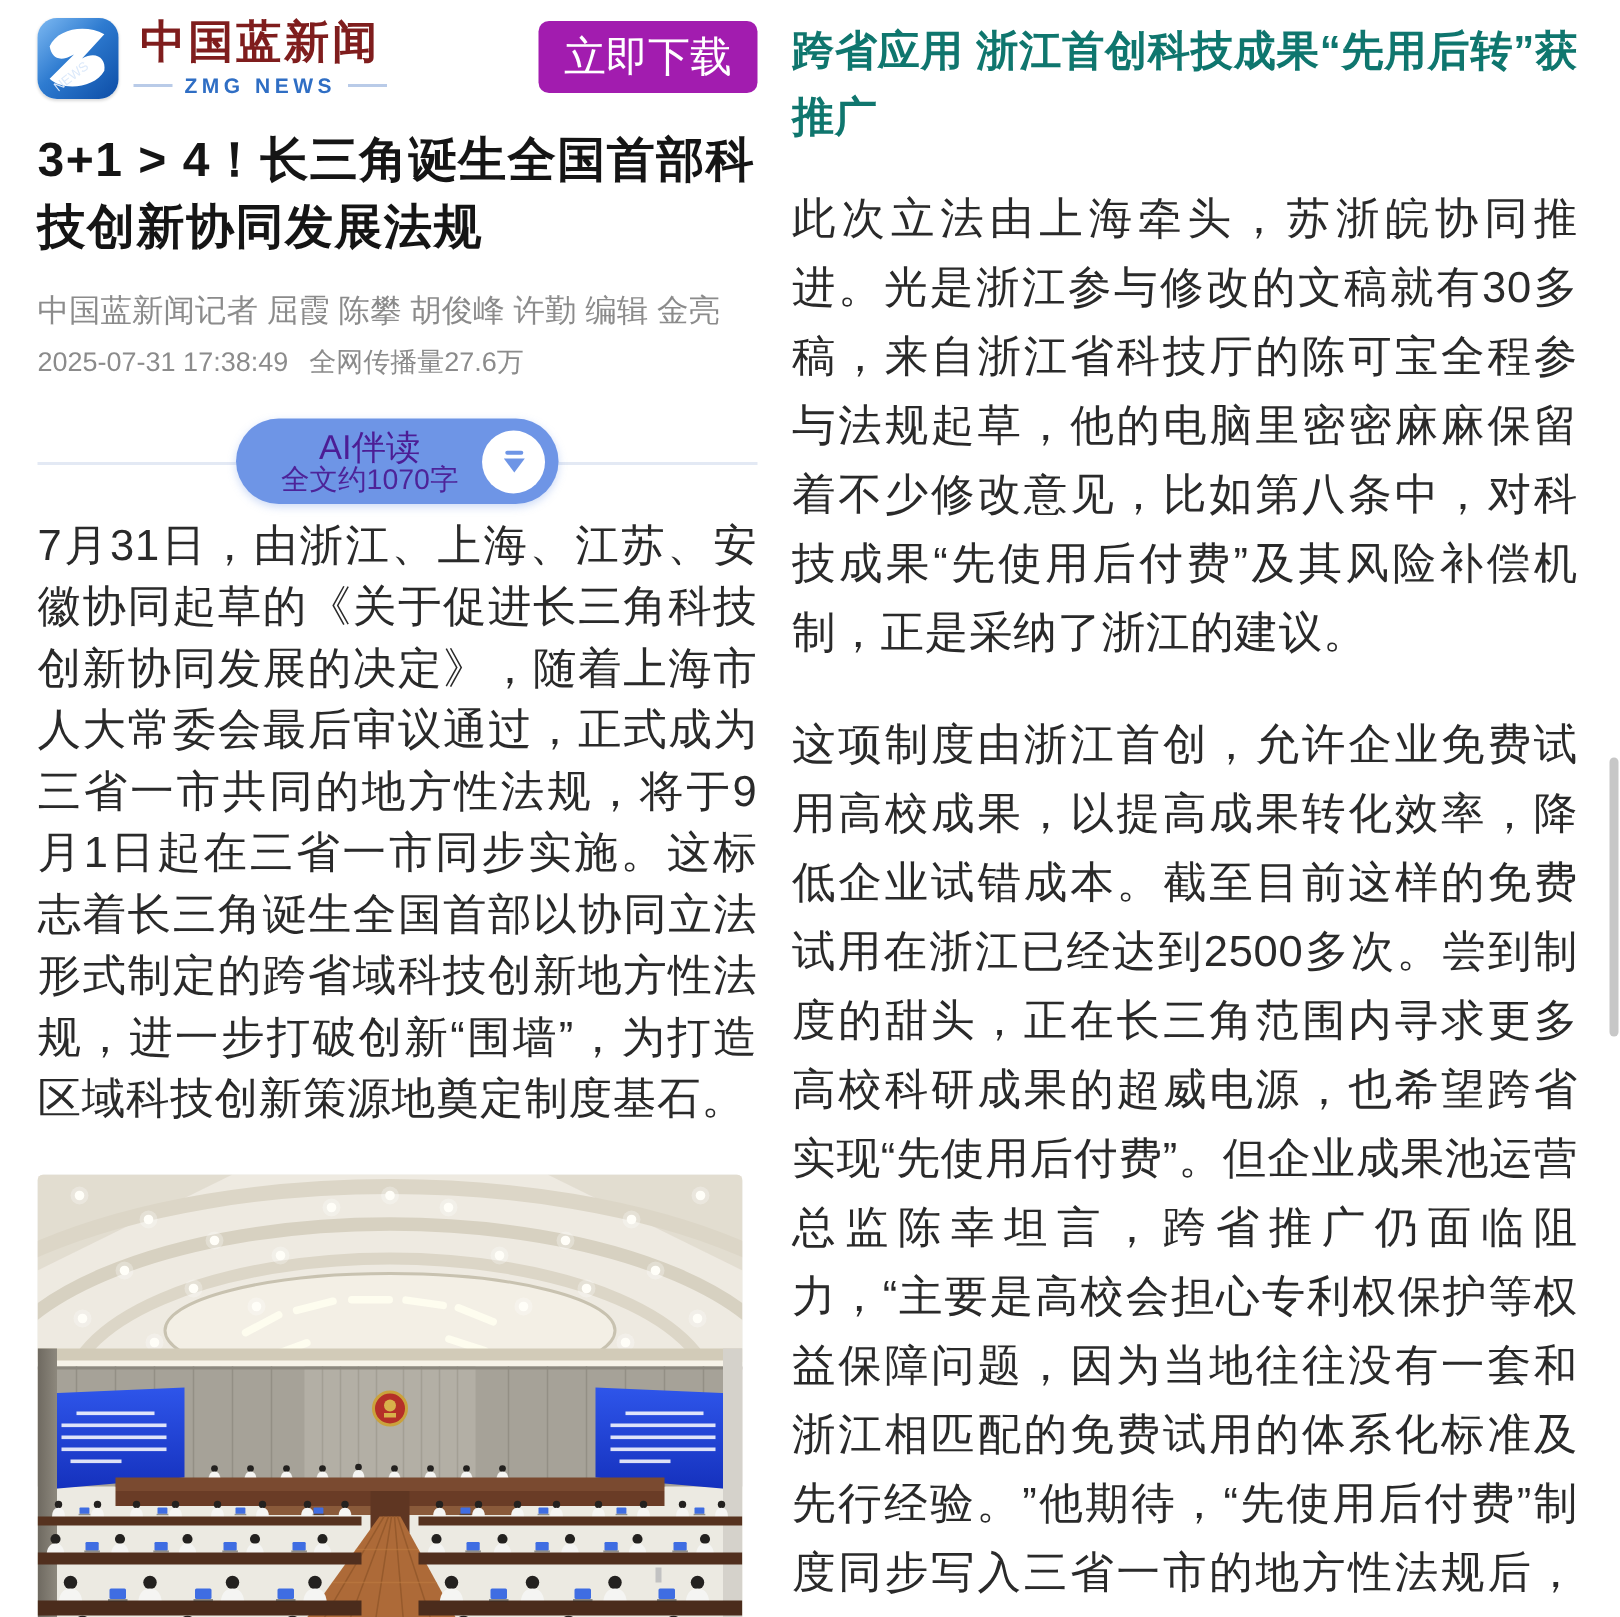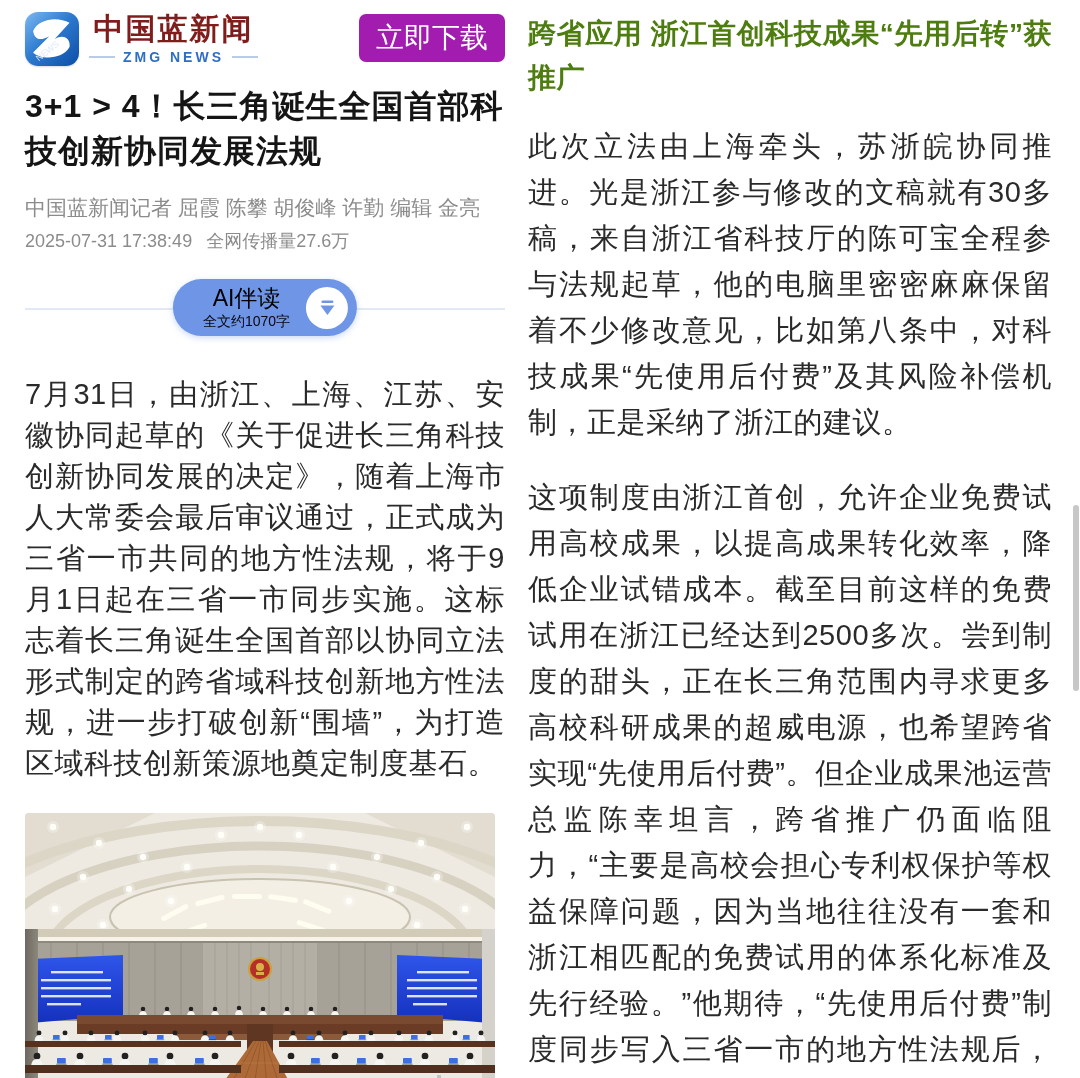--- a/index.html
+++ b/index.html
@@ -34,34 +34,34 @@
   .byline{font-size:21px;color:#8b8b8b;line-height:26px;}
   .meta{margin-top:7px;font-size:18px;color:#8b8b8b;line-height:26px;}
   .meta .spread{margin-left:14px;}
   .ai-row{position:relative;margin-top:25px;height:62px;}
   .ai-line{position:absolute;left:0;right:0;top:29px;height:2px;background:#e3e9f4;}
   .ai-pill{
     position:absolute;left:50%;transform:translateX(-50%);top:0;
     background:#6e95e6;border-radius:34px;display:flex;align-items:center;
     padding:6px 9px 6px 30px;gap:16px;cursor:pointer;box-shadow:0 2px 6px rgba(110,149,230,.35);
   }
-  .ai-texts{display:flex;flex-direction:column;align-items:center;color:#000000;}
+  .ai-texts{display:flex;flex-direction:column;align-items:center;color:#4c1d95;}
   .ai-label{font-size:23px;line-height:27px;}
-  .ai-sub{font-size:14px;line-height:18px;opacity:.95;}
+  .ai-sub{font-size:19px;line-height:18px;opacity:.95;}
   .ai-circle{width:42px;height:42px;border-radius:50%;background:#fff;display:flex;align-items:center;justify-content:center;}
   .body-para{
-    margin-top:33px;font-size:29px;line-height:41px;color:#2a2a2a;
+    margin-top:3px;font-size:29px;line-height:41px;color:#2a2a2a;
     text-align:justify;letter-spacing:.5px;
   }
   .photo{margin-top:12px;width:470px;height:345px;border-radius:4px;overflow:hidden;position:relative;background:#eceae2;}
   .photo svg{display:block;}
   
   .right-col{position:absolute;left:528px;top:0;width:524px;}
   .right-heading{
-    margin-top:12px;font-size:28px;line-height:44px;font-weight:700;color:#4d7c0f;
+    margin-top:12px;font-size:28px;line-height:44px;font-weight:700;color:#0f766e;
     text-align:justify;letter-spacing:.5px;
   }
   .right-para{
     margin-top:3px;font-size:29px;line-height:46px;color:#2a2a2a;
     text-align:justify;letter-spacing:.5px;
   }
   .scrollbar{position:absolute;right:1px;top:505px;width:6px;height:186px;background:#c7c7c7;border-radius:3px;cursor:grab;}
 </style>
 </head>
 <body>

